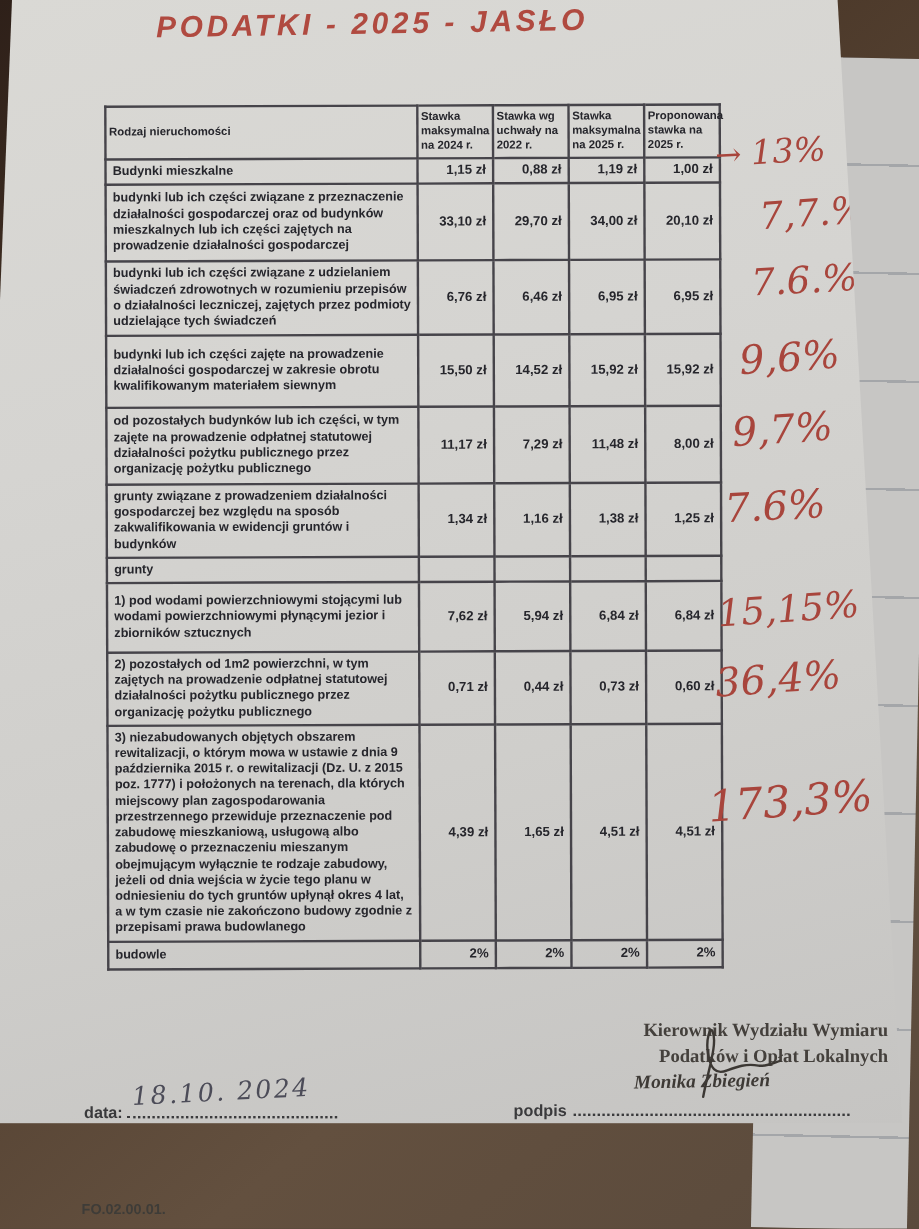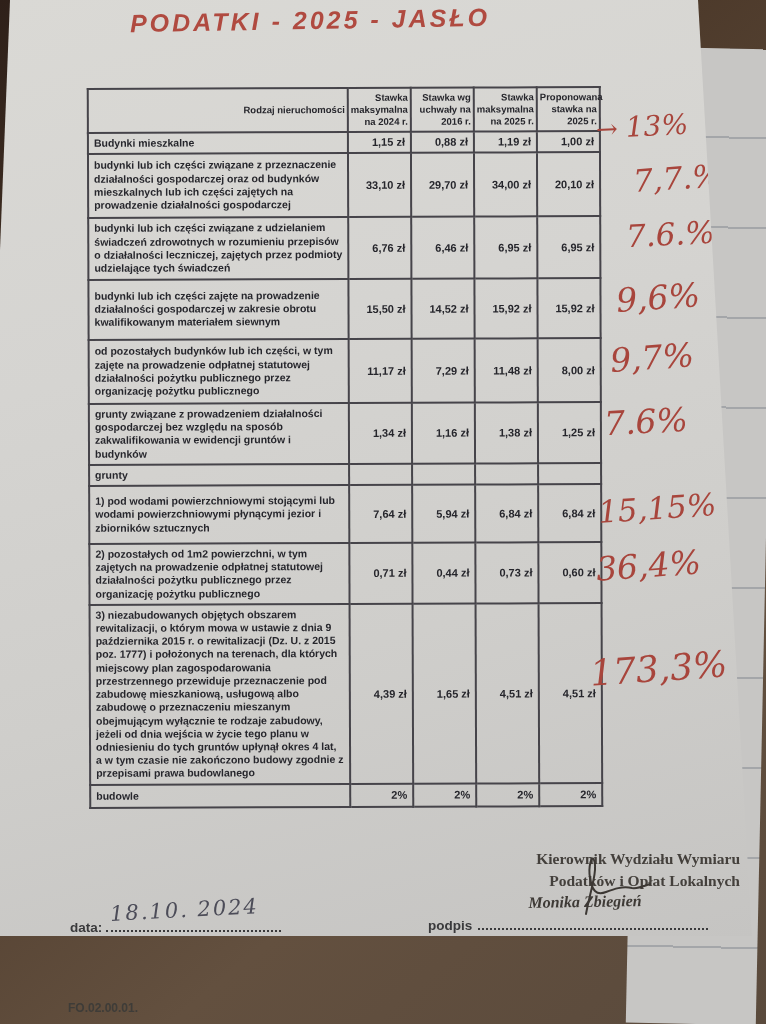--- a/index.html
+++ b/index.html
@@ -20,21 +20,21 @@
            background:linear-gradient(165deg,#dad9d5 0%,#d5d4d1 35%,#cfcecb 65%,#c5c4c2 100%); }
 
   .title { position:absolute; left:0; top:6px; width:620px; text-align:center;
            font-size:25px; font-weight:700; font-style:italic; letter-spacing:3px;
            color:#b04a40; transform:rotate(-1deg); }
 
   table.tax { position:absolute; left:88px; top:87px; width:512px;
               border-collapse:collapse; table-layout:fixed;
               transform:rotate(-0.2deg); color:#26262c; }
   table.tax th, table.tax td { border:2px solid #46444a; vertical-align:middle; }
-  table.tax th { font-size:9.5px; font-weight:700; text-align:right; padding:3px 2px; line-height:1.25; }
+  table.tax th { font-size:9.5px; font-weight:700; text-align:left; padding:3px 2px; line-height:1.25; }
   td.lbl { font-size:10.5px; font-weight:700; text-align:left; padding:3px 5px; line-height:1.26; }
   td.val { font-size:11px; font-weight:700; text-align:right; padding:2px 5px; white-space:nowrap; }
   col.c-label { width:260px; } col.c-v { width:63px; }
   thead tr { height:38px; }
   tr.r0 { height:21px; } tr.r1 { height:64px; } tr.r2 { height:62px; }
   tr.r3 { height:60px; } tr.r4 { height:64px; } tr.r5 { height:60px; }
   tr.r6 { height:21px; } tr.r7 { height:58px; } tr.r8 { height:56px; }
   tr.r9 { height:170px; } tr.r10 { height:23px; }
 
   
@@ -85,21 +85,21 @@
         <col class="c-label">
           <col class="c-v">
           <col class="c-v">
           <col class="c-v">
           <col class="c-v">
       </colgroup>
       <thead>
         <tr>
           <th>Rodzaj nieruchomości</th>
           <th>Stawka maksymalna na 2024 r.</th>
-          <th>Stawka wg uchwały na 2016 r.</th>
+          <th>Stawka wg uchwały na 2022 r.</th>
           <th>Stawka maksymalna na 2025 r.</th>
           <th>Proponowana stawka na 2025 r.</th>
         </tr>
       </thead>
       <tbody>
         <tr class="r0">
           <td class="lbl">Budynki mieszkalne</td>
           <td class="val">1,15 zł</td>
           <td class="val">0,88 zł</td>
           <td class="val">1,19 zł</td>
@@ -142,21 +142,21 @@
         </tr>
         <tr class="r6">
           <td class="lbl">grunty</td>
           <td class="val"></td>
           <td class="val"></td>
           <td class="val"></td>
           <td class="val"></td>
         </tr>
         <tr class="r7">
           <td class="lbl">1) pod wodami powierzchniowymi stojącymi lub wodami powierzchniowymi płynącymi jezior i zbiorników sztucznych</td>
-          <td class="val">7,64 zł</td>
+          <td class="val">7,62 zł</td>
           <td class="val">5,94 zł</td>
           <td class="val">6,84 zł</td>
           <td class="val">6,84 zł</td>
         </tr>
         <tr class="r8">
           <td class="lbl">2) pozostałych od 1m2 powierzchni, w tym zajętych na prowadzenie odpłatnej statutowej działalności pożytku publicznego przez organizację pożytku publicznego</td>
           <td class="val">0,71 zł</td>
           <td class="val">0,44 zł</td>
           <td class="val">0,73 zł</td>
           <td class="val">0,60 zł</td>

